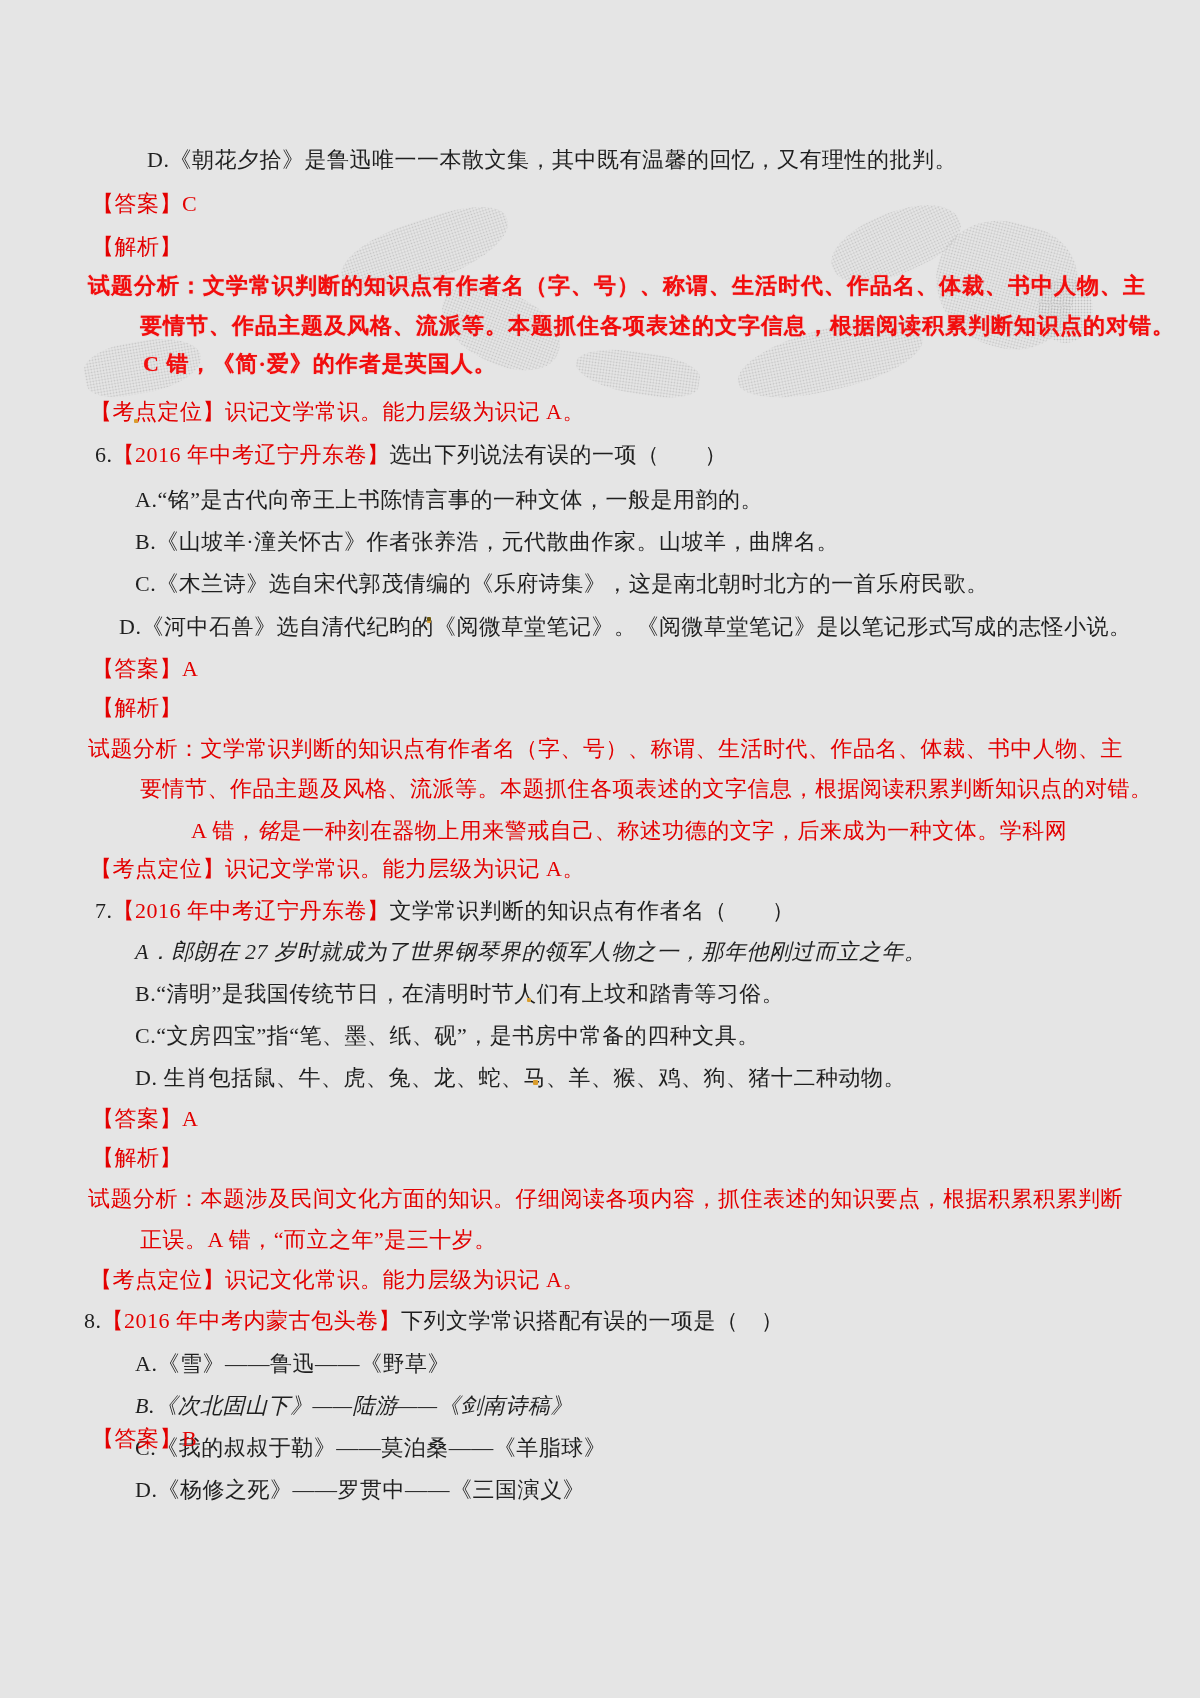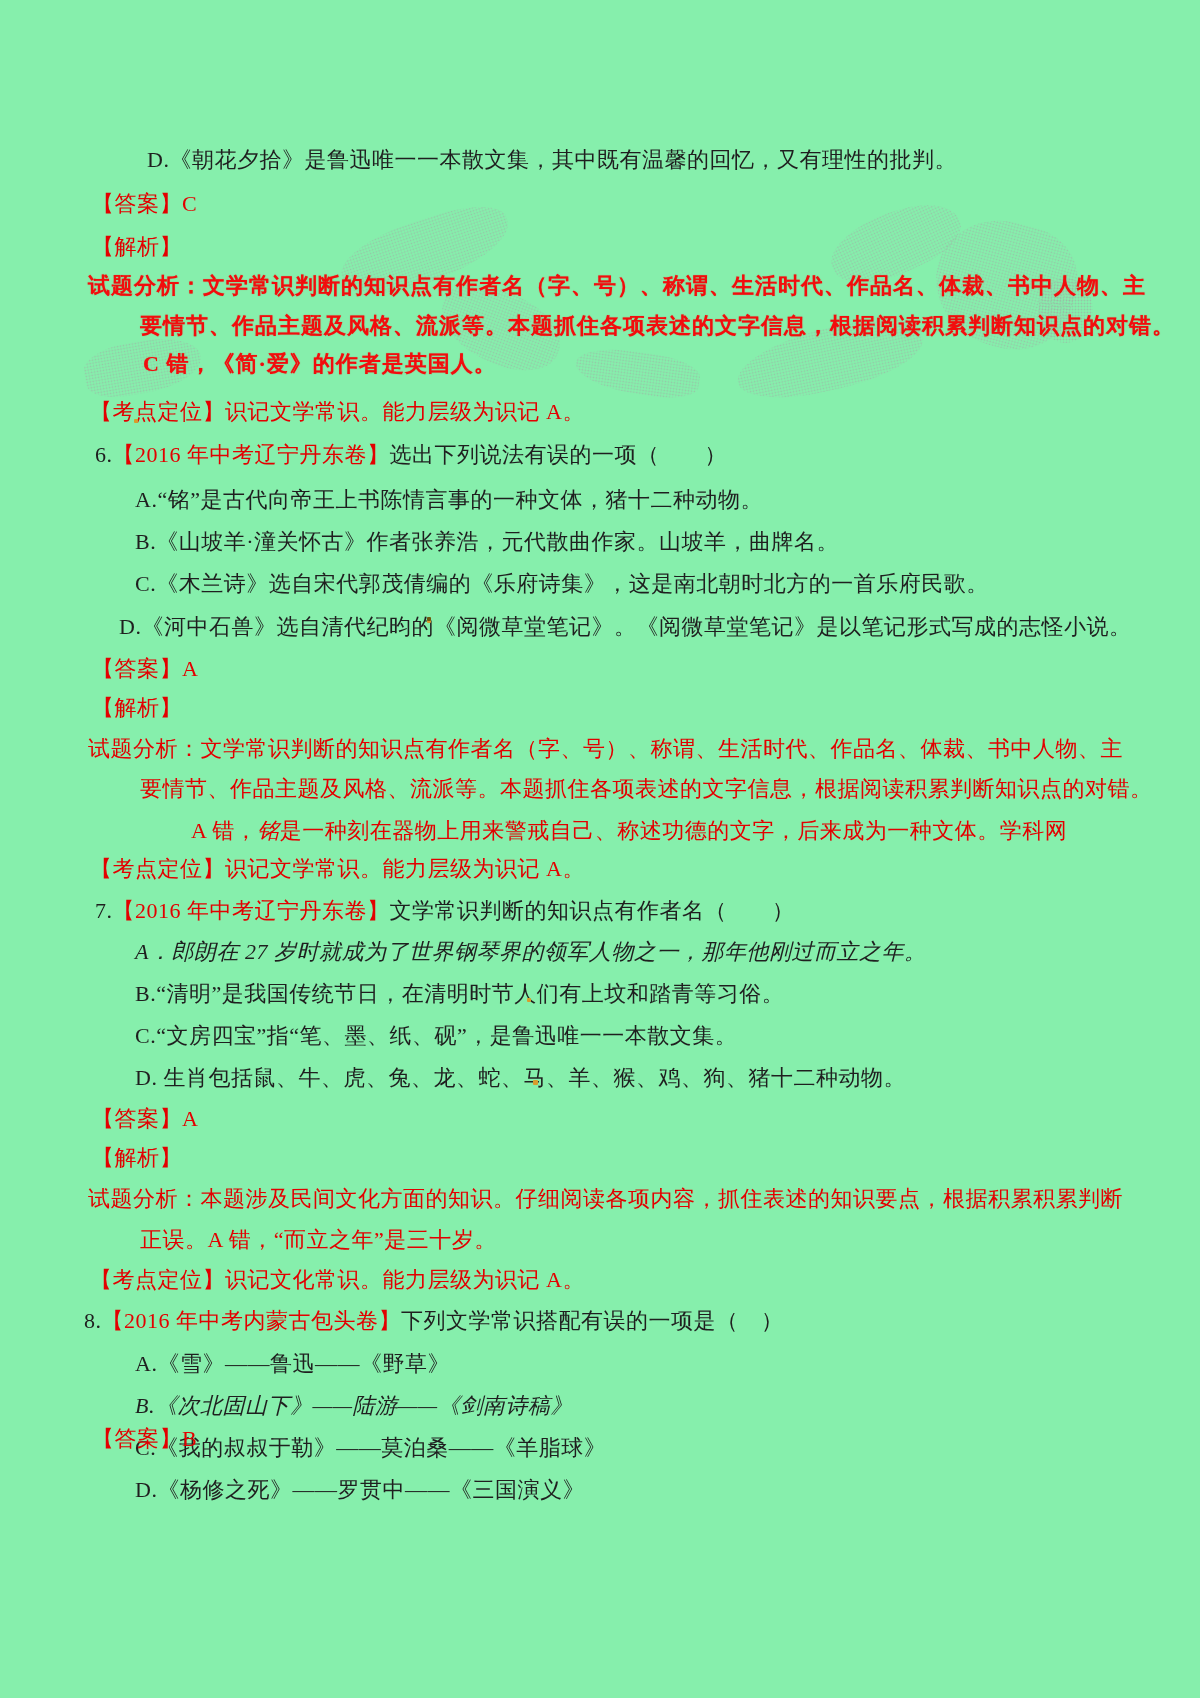--- a/index.html
+++ b/index.html
@@ -1,20 +1,20 @@
 <!DOCTYPE html>
 <html><head>
 <meta charset="utf-8">
 <style>
   html,body{margin:0;padding:0;background:#fff;}
   .page{
     position:relative;
     width:1200px;
     height:1698px;
-    background:#86efac;
+    background:#e5e5e5;
     overflow:hidden;
     font-family:"Liberation Serif","DejaVu Serif",serif;
   }
   .line{
     position:absolute;
     white-space:nowrap;
     font-size:22px;
     line-height:27px;
     height:27px;
     letter-spacing:0.5px;
@@ -64,35 +64,35 @@
 
   <div class="line" style="top:146px;left:147px;"><span class="s-black">D.《朝花夕拾》是鲁迅唯一一本散文集，其中既有温馨的回忆，又有理性的批判。</span></div>
   <div class="line" style="top:190px;left:92px;"><span class="s-red">【答案】C</span></div>
   <div class="line" style="top:233px;left:92px;"><span class="s-red">【解析】</span></div>
   <div class="line" style="top:272px;left:88px;"><span class="s-redbold">试题分析：文学常识判断的知识点有作者名（字、号）、称谓、生活时代、作品名、体裁、书中人物、主</span></div>
   <div class="line" style="top:312px;left:140px;"><span class="s-redbold">要情节、作品主题及风格、流派等。本题抓住各项表述的文字信息，根据阅读积累判断知识点的对错。</span></div>
   <div class="line" style="top:350px;left:143px;"><span class="s-redbold">C 错，《简·爱》的作者是英国人。</span></div>
   <div class="line" style="top:398px;left:90px;"><span class="s-red">【考点定位】识记文学常识。能力层级为识记 A。</span></div>
 
   <div class="line" style="top:441px;left:95px;"><span class="s-black">6.</span><span class="s-red">【2016 年中考辽宁丹东卷】</span><span class="s-black">选出下列说法有误的一项（　　）</span></div>
-  <div class="line" style="top:486px;left:135px;"><span class="s-black">A.“铭”是古代向帝王上书陈情言事的一种文体，猪十二种动物。</span></div>
+  <div class="line" style="top:486px;left:135px;"><span class="s-black">A.“铭”是古代向帝王上书陈情言事的一种文体，一般是用韵的。</span></div>
   <div class="line" style="top:528px;left:135px;"><span class="s-black">B.《山坡羊·潼关怀古》作者张养浩，元代散曲作家。山坡羊，曲牌名。</span></div>
   <div class="line" style="top:570px;left:135px;"><span class="s-black">C.《木兰诗》选自宋代郭茂倩编的《乐府诗集》，这是南北朝时北方的一首乐府民歌。</span></div>
   <div class="line" style="top:613px;left:119px;"><span class="s-black">D.《河中石兽》选自清代纪昀的《阅微草堂笔记》。《阅微草堂笔记》是以笔记形式写成的志怪小说。</span></div>
   <div class="line" style="top:655px;left:92px;"><span class="s-red">【答案】A</span></div>
   <div class="line" style="top:694px;left:92px;"><span class="s-red">【解析】</span></div>
   <div class="line" style="top:735px;left:88px;"><span class="s-red">试题分析：文学常识判断的知识点有作者名（字、号）、称谓、生活时代、作品名、体裁、书中人物、主</span></div>
   <div class="line" style="top:775px;left:140px;"><span class="s-red">要情节、作品主题及风格、流派等。本题抓住各项表述的文字信息，根据阅读积累判断知识点的对错。</span></div>
   <div class="line" style="top:817px;left:143px;margin-left:48px;"><span class="s-red">A 错，</span><span class="s-reditalic">铭</span><span class="s-red">是一种刻在器物上用来警戒自己、称述功德的文字，后来成为一种文体。学科网</span></div>
   <div class="line" style="top:855px;left:90px;"><span class="s-red">【考点定位】识记文学常识。能力层级为识记 A。</span></div>
 
   <div class="line" style="top:897px;left:95px;"><span class="s-black">7.</span><span class="s-red">【2016 年中考辽宁丹东卷】</span><span class="s-black">文学常识判断的知识点有作者名（　　）</span></div>
   <div class="line" style="top:938px;left:135px;font-style:italic;"><span class="s-black">A．郎朗在 27 岁时就成为了世界钢琴界的领军人物之一，那年他刚过而立之年。</span></div>
   <div class="line" style="top:980px;left:135px;"><span class="s-black">B.“清明”是我国传统节日，在清明时节人们有上坟和踏青等习俗。</span></div>
-  <div class="line" style="top:1022px;left:135px;"><span class="s-black">C.“文房四宝”指“笔、墨、纸、砚”，是鲁迅唯一一本散文集。</span></div>
+  <div class="line" style="top:1022px;left:135px;"><span class="s-black">C.“文房四宝”指“笔、墨、纸、砚”，是书房中常备的四种文具。</span></div>
   <div class="line" style="top:1064px;left:135px;"><span class="s-black">D. 生肖包括鼠、牛、虎、兔、龙、蛇、马、羊、猴、鸡、狗、猪十二种动物。</span></div>
   <div class="line" style="top:1105px;left:92px;"><span class="s-red">【答案】A</span></div>
   <div class="line" style="top:1144px;left:92px;"><span class="s-red">【解析】</span></div>
   <div class="line" style="top:1185px;left:88px;"><span class="s-red">试题分析：本题涉及民间文化方面的知识。仔细阅读各项内容，抓住表述的知识要点，根据积累积累判断</span></div>
   <div class="line" style="top:1226px;left:140px;"><span class="s-red">正误。A 错，“而立之年”是三十岁。</span></div>
   <div class="line" style="top:1266px;left:90px;"><span class="s-red">【考点定位】识记文化常识。能力层级为识记 A。</span></div>
 
   <div class="line" style="top:1307px;left:84px;"><span class="s-black">8.</span><span class="s-red">【2016 年中考内蒙古包头卷】</span><span class="s-black">下列文学常识搭配有误的一项是（　）</span></div>
   <div class="line" style="top:1350px;left:135px;"><span class="s-black">A.《雪》——鲁迅——《野草》</span></div>
   <div class="line" style="top:1392px;left:135px;font-style:italic;"><span class="s-black">B.《次北固山下》——陆游——《剑南诗稿》</span></div>

